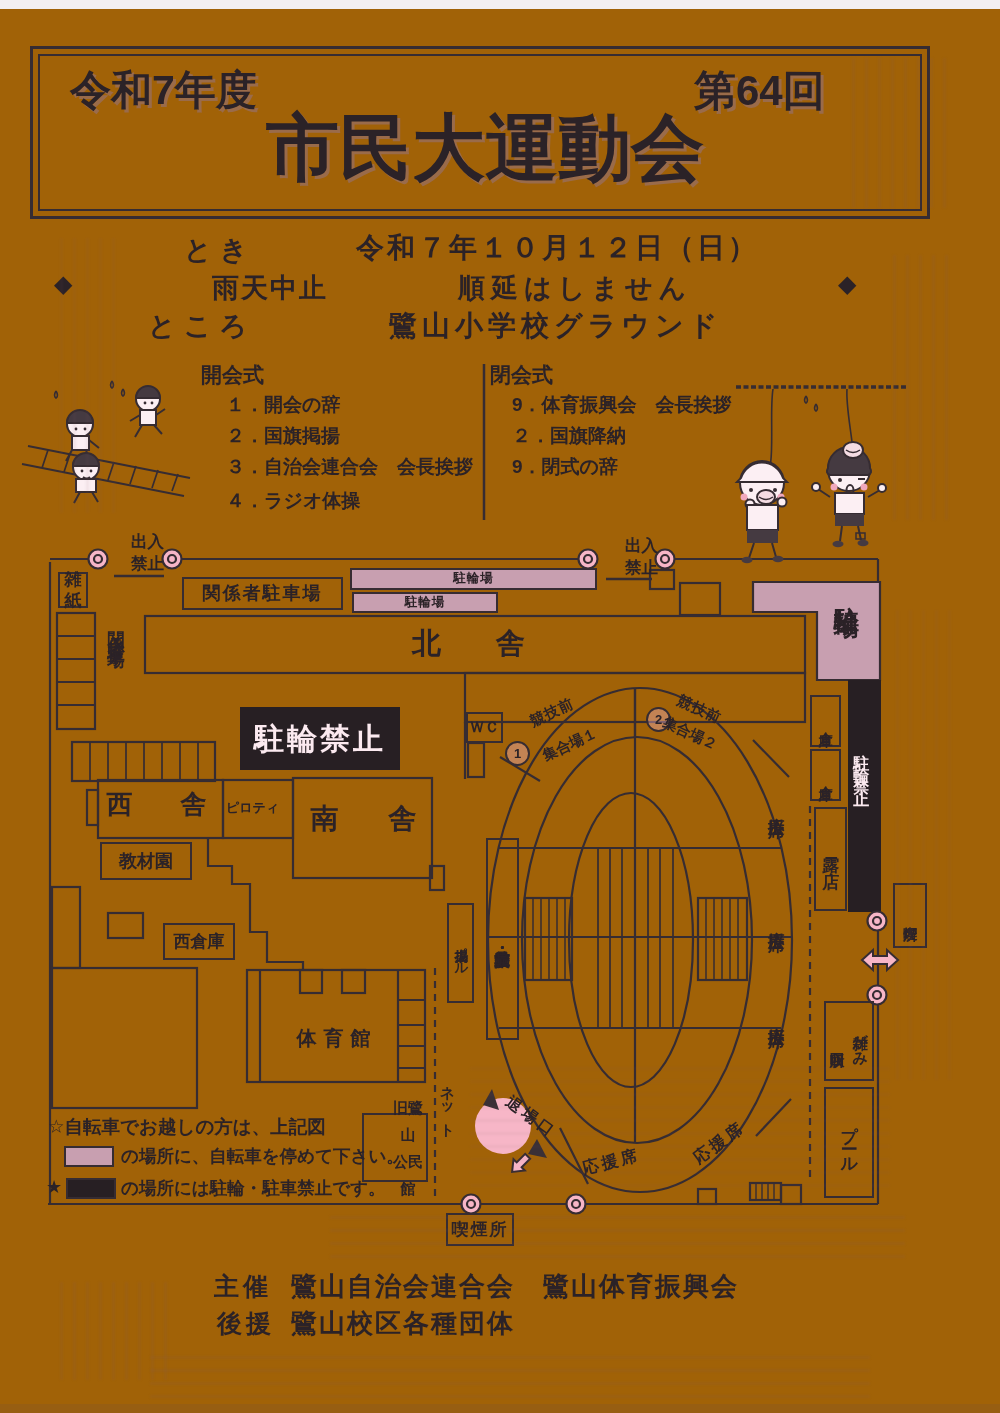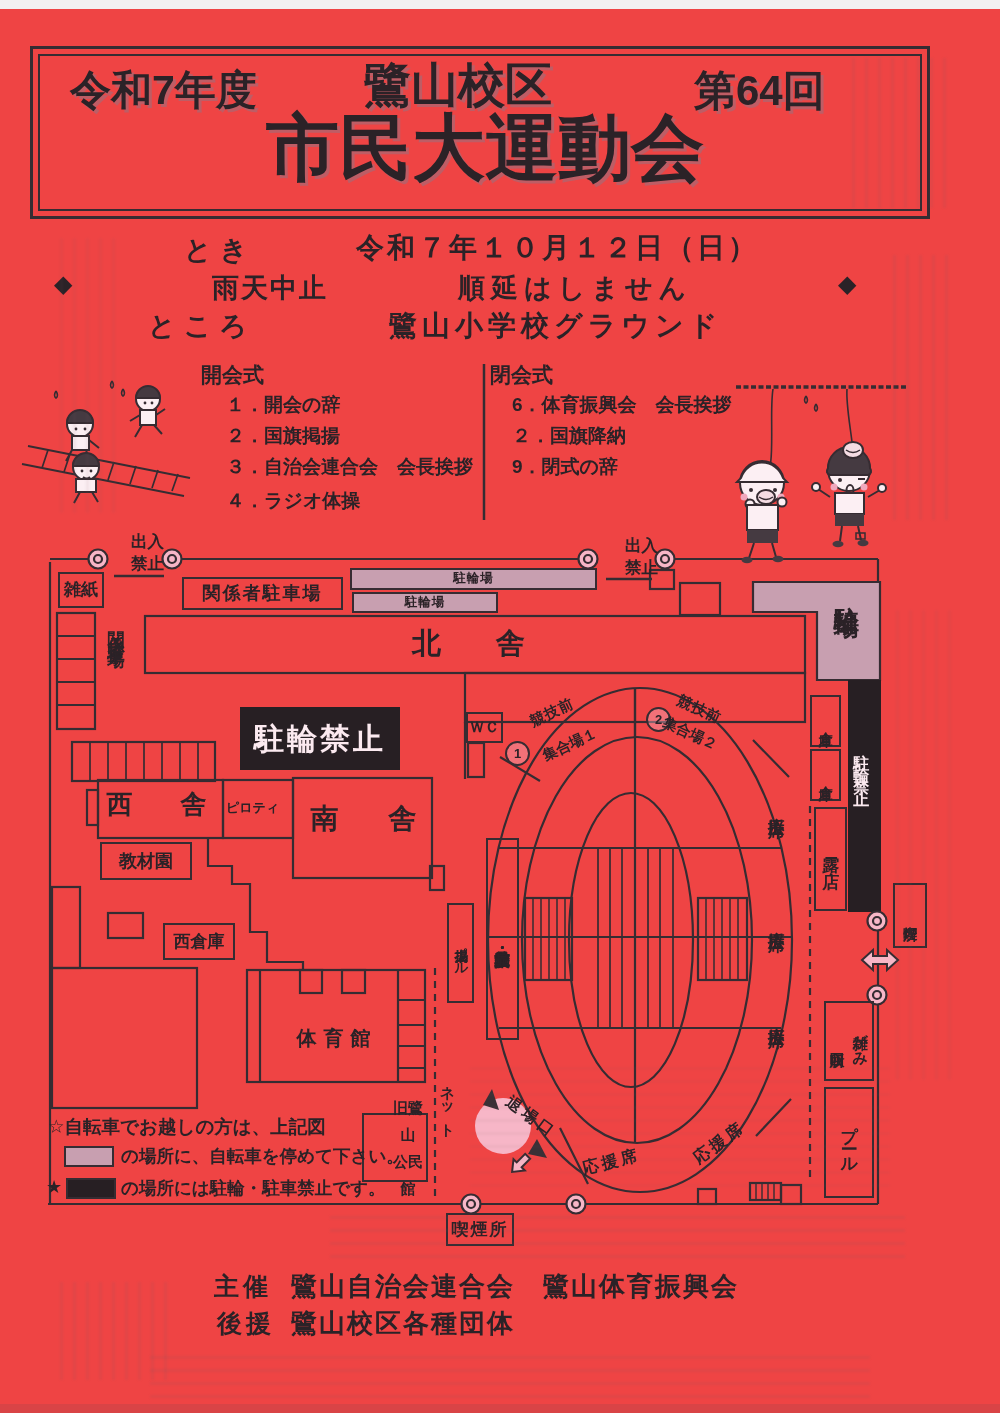--- a/index.html
+++ b/index.html
@@ -1,16 +1,16 @@
 <!DOCTYPE html>
 <html><head>
 <meta charset="utf-8">
 <style>
   html,body{margin:0;padding:0;background:#d8d4d6;}
-  .sheet{position:relative;width:1000px;height:1413px;background:#ef4444;overflow:hidden;
+  .sheet{position:relative;width:1000px;height:1413px;background:#a16207;overflow:hidden;
          font-family:"Liberation Sans","DejaVu Sans",sans-serif;color:#2b2227;}
   .lbl{position:absolute;font-weight:bold;white-space:nowrap;line-height:1.2;}
   .pre{white-space:pre-line;text-align:right;}
   .v{writing-mode:vertical-rl;text-orientation:mixed;}
   .ctr{text-align:center;}
   .box{position:absolute;border:2.2px solid #362c32;display:flex;align-items:center;justify-content:center;
        box-sizing:border-box;font-weight:bold;text-align:center;line-height:1.25;}
   .cnum{position:absolute;width:21px;height:21px;border:2px solid #362c32;border-radius:50%;
         display:flex;align-items:center;justify-content:center;font-size:13px;font-weight:bold;background:rgba(247,182,199,.4);}
   .shadowtxt{text-shadow:3px 3px 0 rgba(150,114,130,.55);}
@@ -23,40 +23,39 @@
 <body>
 
 <div class="sheet">
 
   <div style="position:absolute;left:0;top:0;width:1000px;height:9px;background:#f3f0f1;"></div>
   <div style="position:absolute;left:0;top:1404px;width:1000px;height:9px;background:rgba(95,75,84,.15);"></div>
 
   <div style="position:absolute;left:30px;top:46px;width:900px;height:173px;border:3px solid #362c32;box-sizing:border-box;"></div>
   <div style="position:absolute;left:38px;top:54px;width:884px;height:157px;border:2px solid #362c32;box-sizing:border-box;"></div>
   <div class="lbl shadowtxt" style="left:70px;top:66px;font-size:41px;">令和7年度</div>
-  <div class="lbl shadowtxt" style="left:364px;top:57px;font-size:47px;">鷺山校区</div>
   <div class="lbl shadowtxt" style="left:694px;top:66px;font-size:42px;">第64回</div>
   <div class="lbl shadowtxt" style="left:266px;top:104px;font-size:73px;">市民大運動会</div>
 
   <div class="lbl" style="left:54px;top:270px;font-size:24px;">◆</div>
   <div class="lbl" style="left:838px;top:270px;font-size:24px;">◆</div>
   <div class="lbl" style="left:184px;top:234px;font-size:27px;letter-spacing:8px;">とき</div>
   <div class="lbl" style="left:356px;top:231px;font-size:28px;letter-spacing:3px;">令和７年１０月１２日（日）</div>
   <div class="lbl" style="left:212px;top:272px;font-size:27px;letter-spacing:2px;">雨天中止</div>
   <div class="lbl" style="left:458px;top:272px;font-size:27px;letter-spacing:6px;">順延はしません</div>
   <div class="lbl" style="left:148px;top:310px;font-size:27px;letter-spacing:8px;">ところ</div>
   <div class="lbl" style="left:389px;top:309px;font-size:28px;letter-spacing:5px;">鷺山小学校グラウンド</div>
 
   <div class="lbl" style="left:201px;top:362px;font-size:21px;">開会式</div>
   <div class="lbl" style="left:226px;top:394px;font-size:19px;">１．開会の辞</div>
   <div class="lbl" style="left:226px;top:425px;font-size:19px;">２．国旗掲揚</div>
   <div class="lbl" style="left:226px;top:456px;font-size:19px;">３．自治会連合会　会長挨拶</div>
   <div class="lbl" style="left:226px;top:490px;font-size:19px;">４．ラジオ体操</div>
   <div class="lbl" style="left:490px;top:362px;font-size:21px;">閉会式</div>
-  <div class="lbl" style="left:512px;top:394px;font-size:19px;">6．体育振興会　会長挨拶</div>
+  <div class="lbl" style="left:512px;top:394px;font-size:19px;">9．体育振興会　会長挨拶</div>
   <div class="lbl" style="left:512px;top:425px;font-size:19px;">２．国旗降納</div>
   <div class="lbl" style="left:512px;top:456px;font-size:19px;">9．閉式の辞</div>
 
   <svg width="1000" height="1413" viewBox="0 0 1000 1413">
     <g fill="none" stroke="#362c32" stroke-width="2.2">
 
       <path d="M484,364 V520" stroke-width="2.5"></path>
 
       <path d="M50,559 H98 M172,559 H588 M665,559 H878 M878,559 V1204 M48,1204 H878 M50,562 V1204"></path>
 
@@ -231,21 +230,21 @@
       <ellipse cx="863" cy="543" rx="5.5" ry="3.2" fill="#453a41" stroke="none"></ellipse>
       <path d="M806,396 q3,5 0,7 q-3,-2 0,-7 M816,404 q3,5 0,7 q-3,-2 0,-7" stroke-width="1.6"></path>
     </g>
   </svg>
 
   <div class="lbl pre" style="left:110px;top:531px;width:54px;font-size:16.5px;line-height:1.32;">出入
 禁止</div>
   <div class="lbl pre" style="left:604px;top:535px;width:54px;font-size:16.5px;line-height:1.32;">出入
 禁止</div>
 
-  <div class="box" style="left:58px;top:572px;width:46px;height:36px;font-size:17px;">雑紙</div>
+  <div class="box" style="left:58px;top:572px;width:30px;height:36px;font-size:17px;">雑紙</div>
   <div class="box" style="left:182px;top:577px;width:161px;height:33px;font-size:18px;letter-spacing:2px;">関係者駐車場</div>
   <div class="lbl v" style="left:105px;top:618px;font-size:17px;letter-spacing:4px;">関係者駐車場</div>
 
   <div class="box" style="left:350px;top:568px;width:247px;height:22px;background:#c89fb0;border-width:2px;font-size:12.5px;letter-spacing:1px;">駐輪場</div>
   <div class="box" style="left:352px;top:592px;width:146px;height:21px;background:#c89fb0;border-width:2px;font-size:12.5px;letter-spacing:1px;">駐輪場</div>
 
   <div class="lbl ctr" style="left:400px;top:626px;width:150px;font-size:29px;letter-spacing:13px;">北　舎</div>
   <div class="lbl v" style="left:832px;top:586px;font-size:25px;letter-spacing:4px;">駐輪場</div>
   <div class="lbl v" style="left:852px;top:742px;font-size:16px;letter-spacing:12px;color:#fceaf0;">駐輪禁止</div>
 

